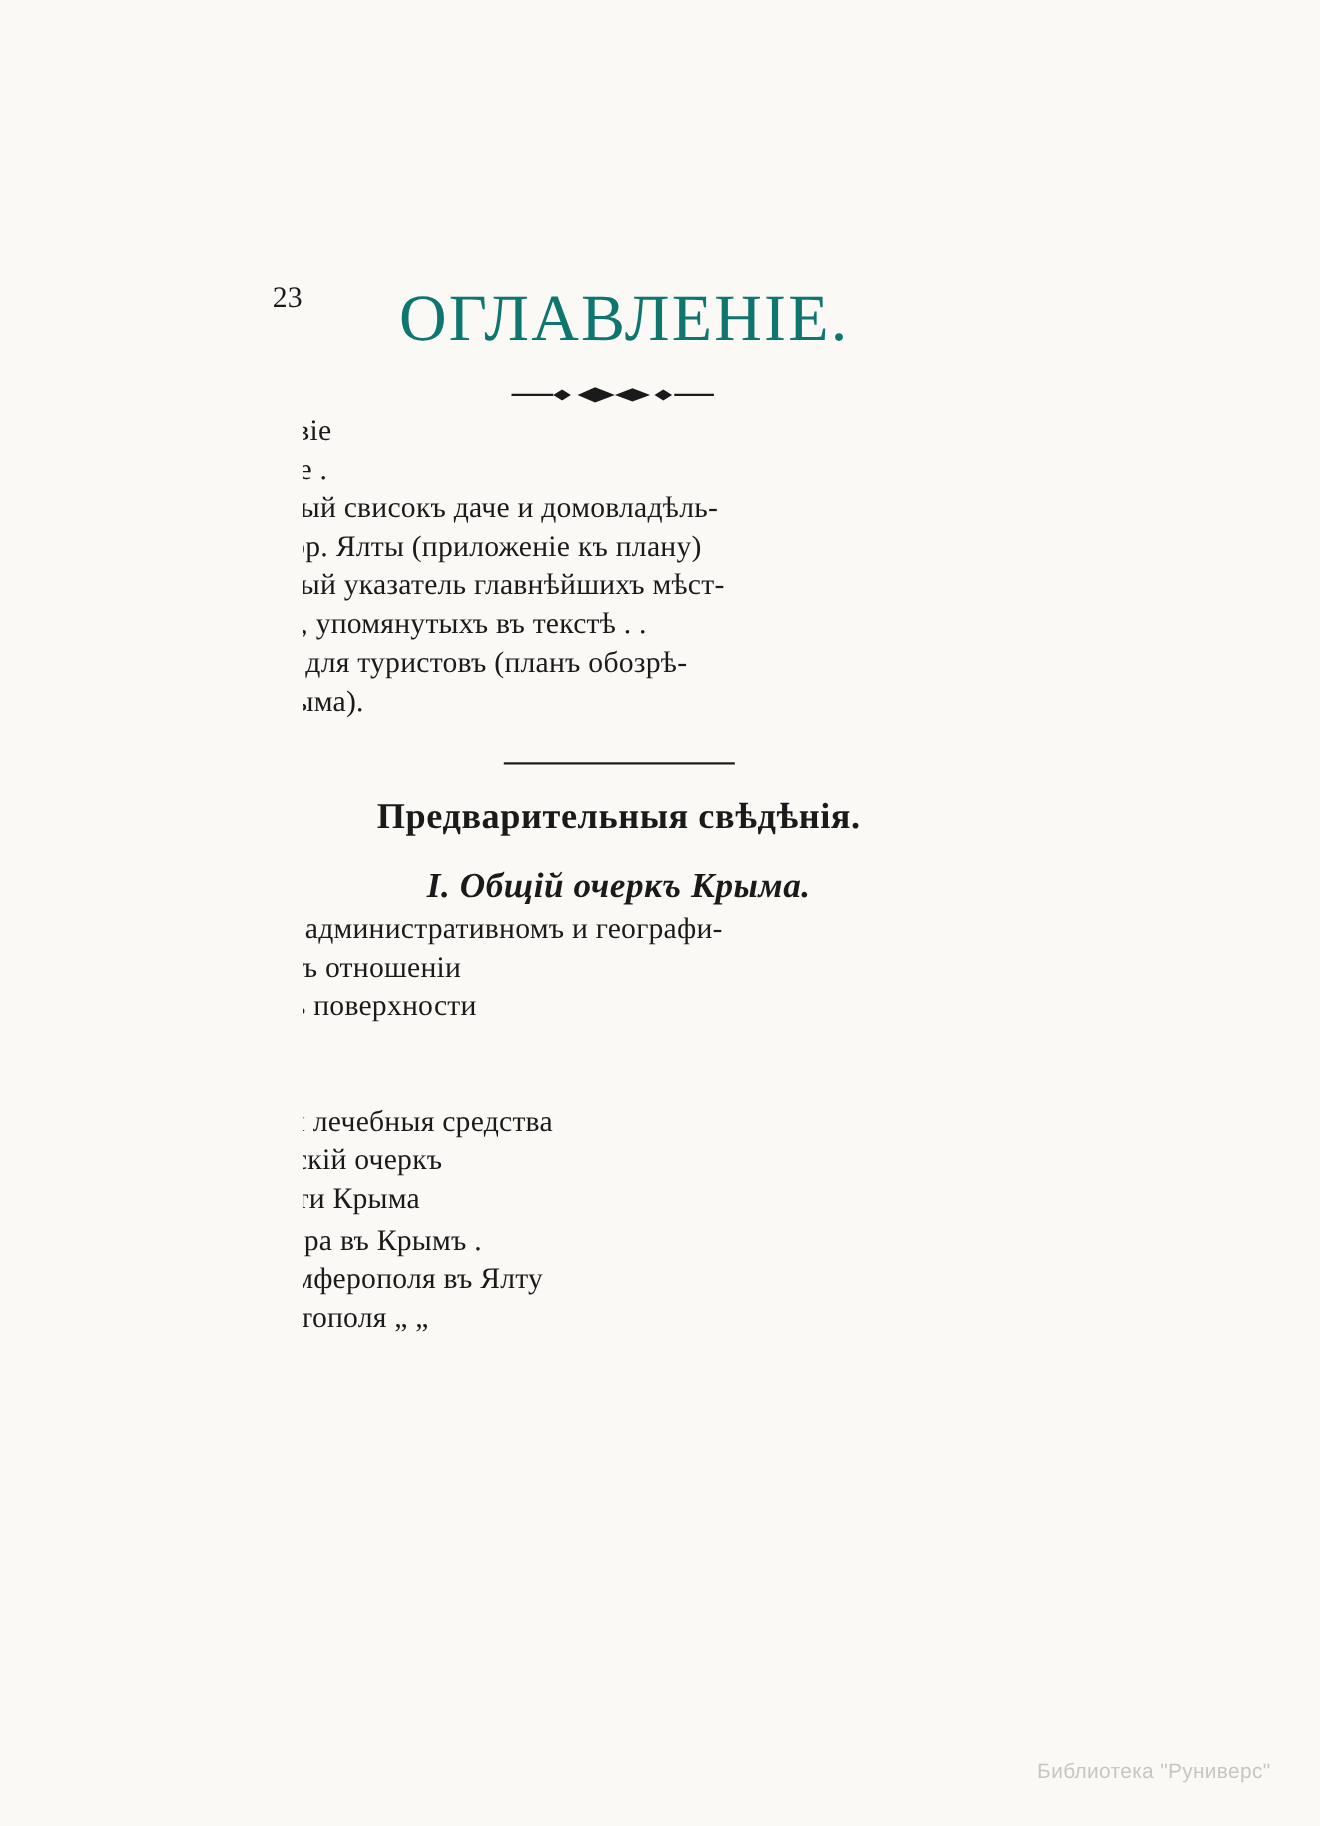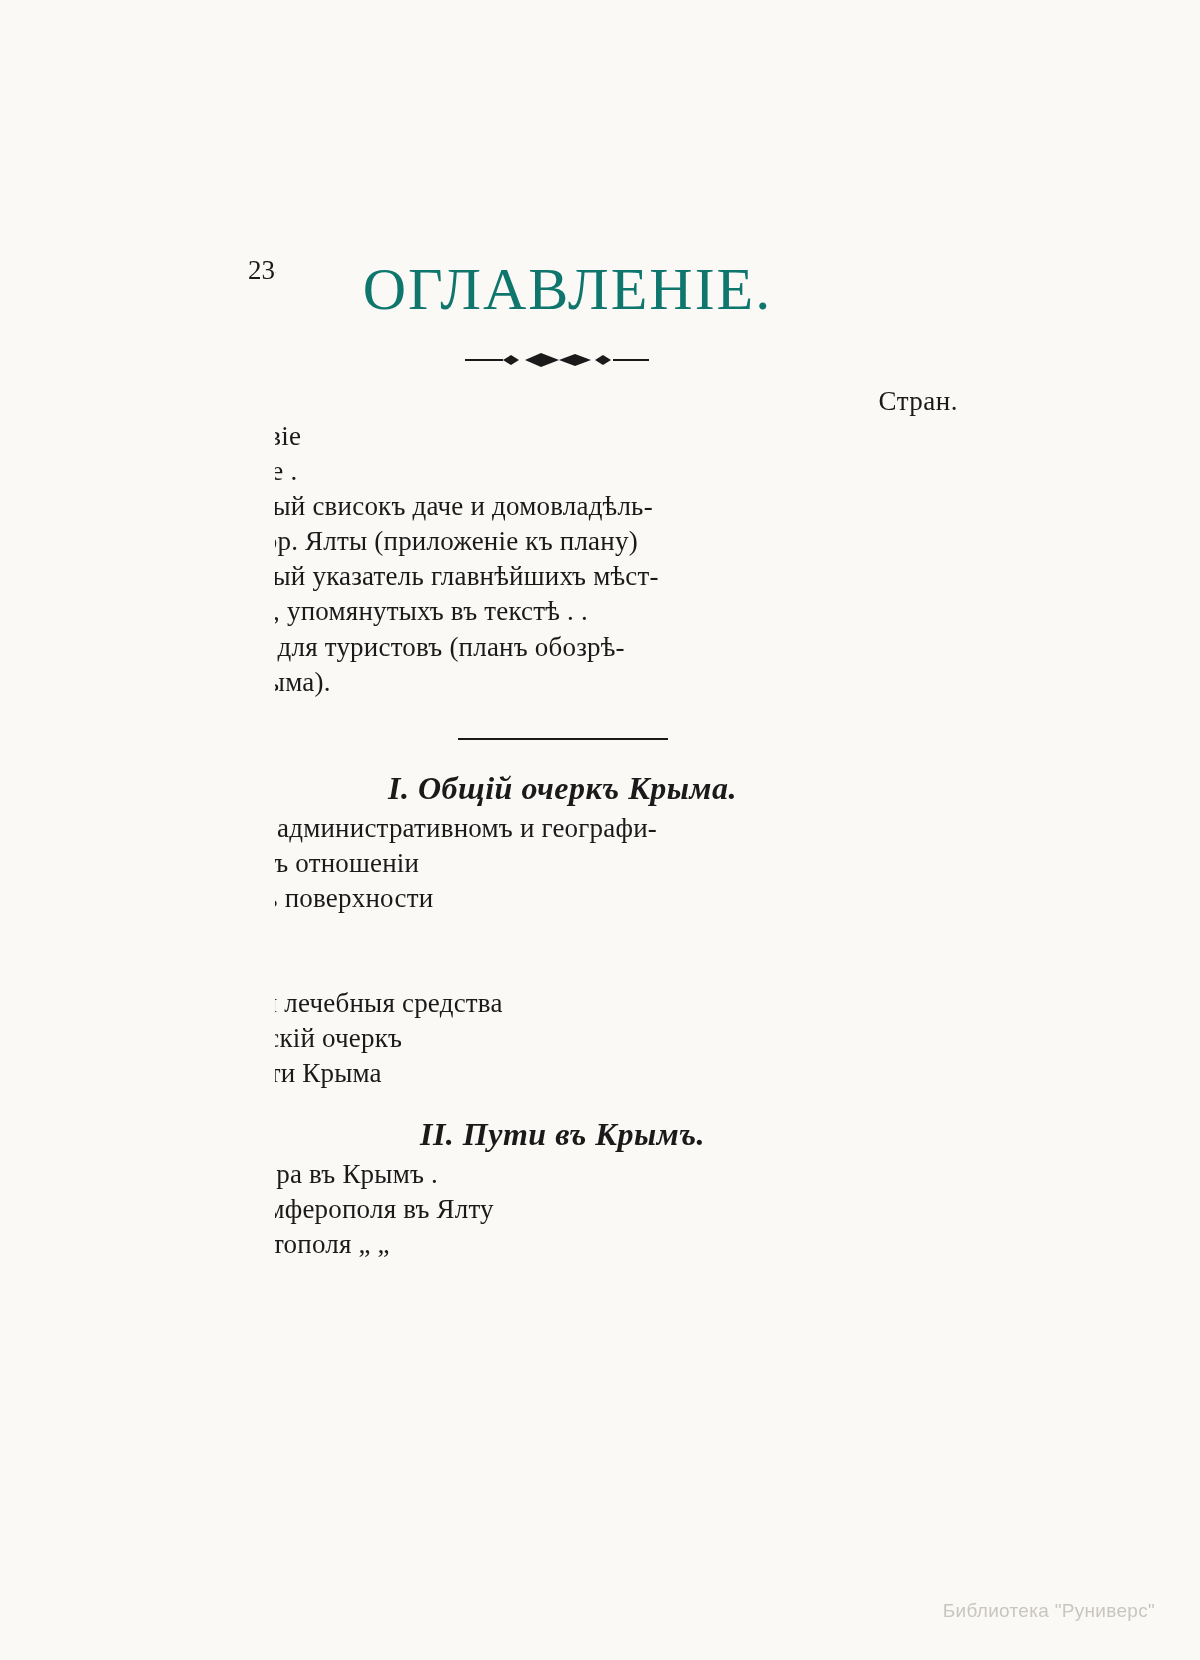--- a/index.html
+++ b/index.html
@@ -131,21 +131,20 @@
       <svg width="200" height="18" viewBox="0 0 200 18">
         <line x1="2" y1="9" x2="40" y2="9" stroke="#1a1a1a" stroke-width="2"></line>
         <path d="M40 9 L48 4 L56 9 L48 14 Z" fill="#1a1a1a"></path>
         <path d="M62 9 L78 2 L96 9 L78 16 Z" fill="#1a1a1a"></path>
         <path d="M96 9 L112 3 L128 9 L112 15 Z" fill="#1a1a1a"></path>
         <path d="M132 9 L140 4 L148 9 L140 14 Z" fill="#1a1a1a"></path>
         <line x1="150" y1="9" x2="186" y2="9" stroke="#1a1a1a" stroke-width="2"></line>
       </svg>
     </div>
 
-    <div class="col-head">Стран.</div>
 
     <table class="toc">
       <tbody>
           <tr>
         <td class="entry">Предисловіе</td>
         <td class="page">III</td>
       </tr>
       <tr>
         <td class="entry">Оглавленіе .</td>
         <td class="page">V</td>
@@ -169,20 +168,21 @@
           <span class="ln2 justified">Три срока для туристовъ (планъ обозрѣ-</span>
           <span class="ln2 indent">нія Крыма).</span>
         </td>
         <td class="page">XXVII</td>
       </tr>
     </tbody>
       </table>
 
     <div class="rule"></div>
 
+    <h2 class="section-title">Предварительныя свѣдѣнія.</h2>
 
     <h3 class="subsection-title">I. Общій очеркъ Крыма.</h3>
 
     <table class="toc">
       <tbody>
           <tr>
         <td class="entry">
           <span class="ln2 justified">Крымъ въ административномъ  и  географи-</span>
           <span class="ln2 indent">ческомъ отношеніи</span>
         </td>
@@ -208,21 +208,20 @@
         <td class="entry">Историческій очеркъ</td>
         <td class="page">10</td>
       </tr>
       <tr>
         <td class="entry">Народности Крыма</td>
         <td class="page">16</td>
       </tr>
     </tbody>
       </table>
 
-    <h3 class="subsection-title">II. Пути въ Крымъ.</h3>
 
     <table class="toc">
       <tbody>
           <tr>
         <td class="entry">1) Съ сѣвера въ Крымъ                    .</td>
         <td class="page">18</td>
       </tr>
       <tr>
         <td class="entry sub-indent-a">а) Изъ Симферополя въ Ялту</td>
         <td class="page">22</td>

